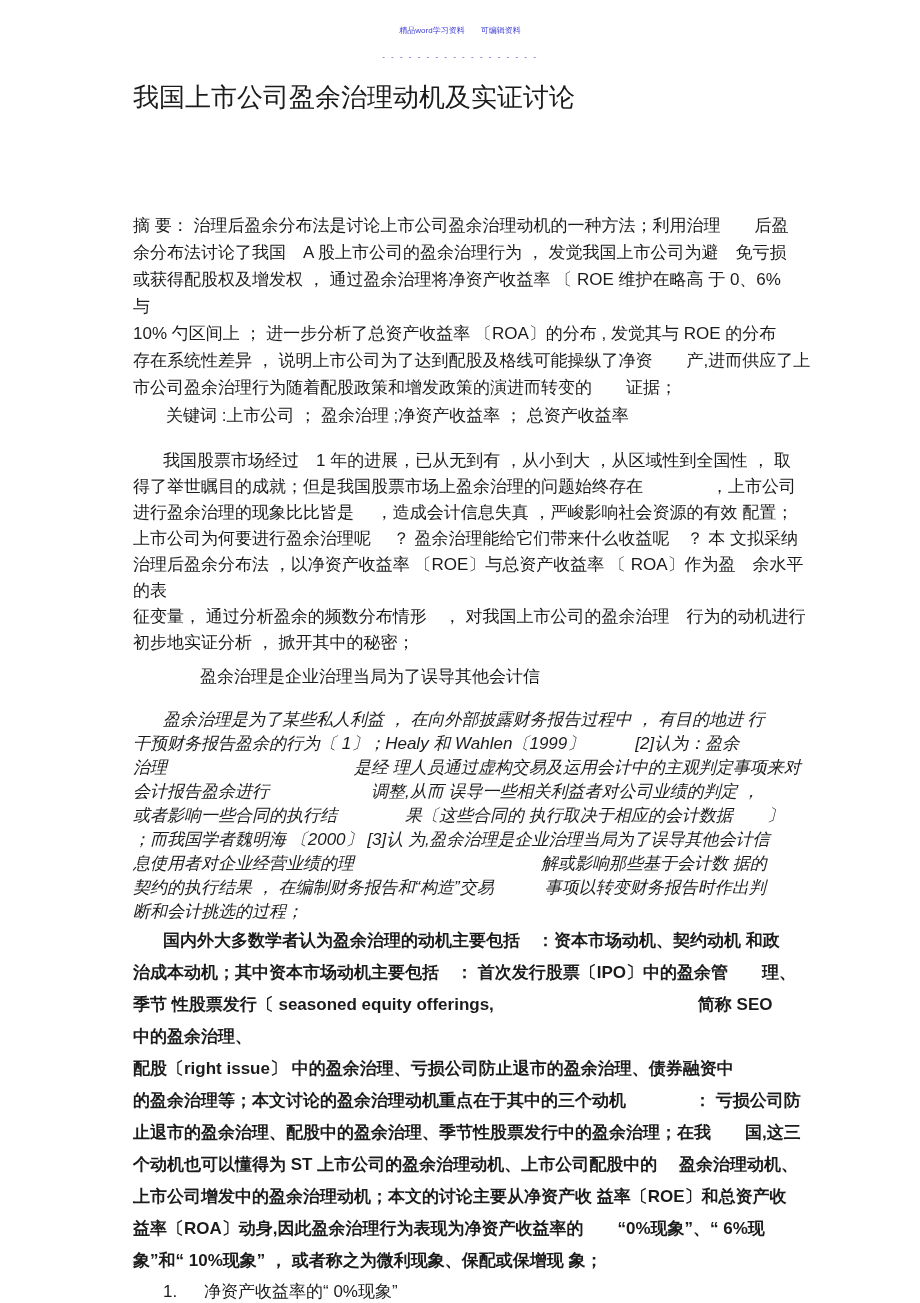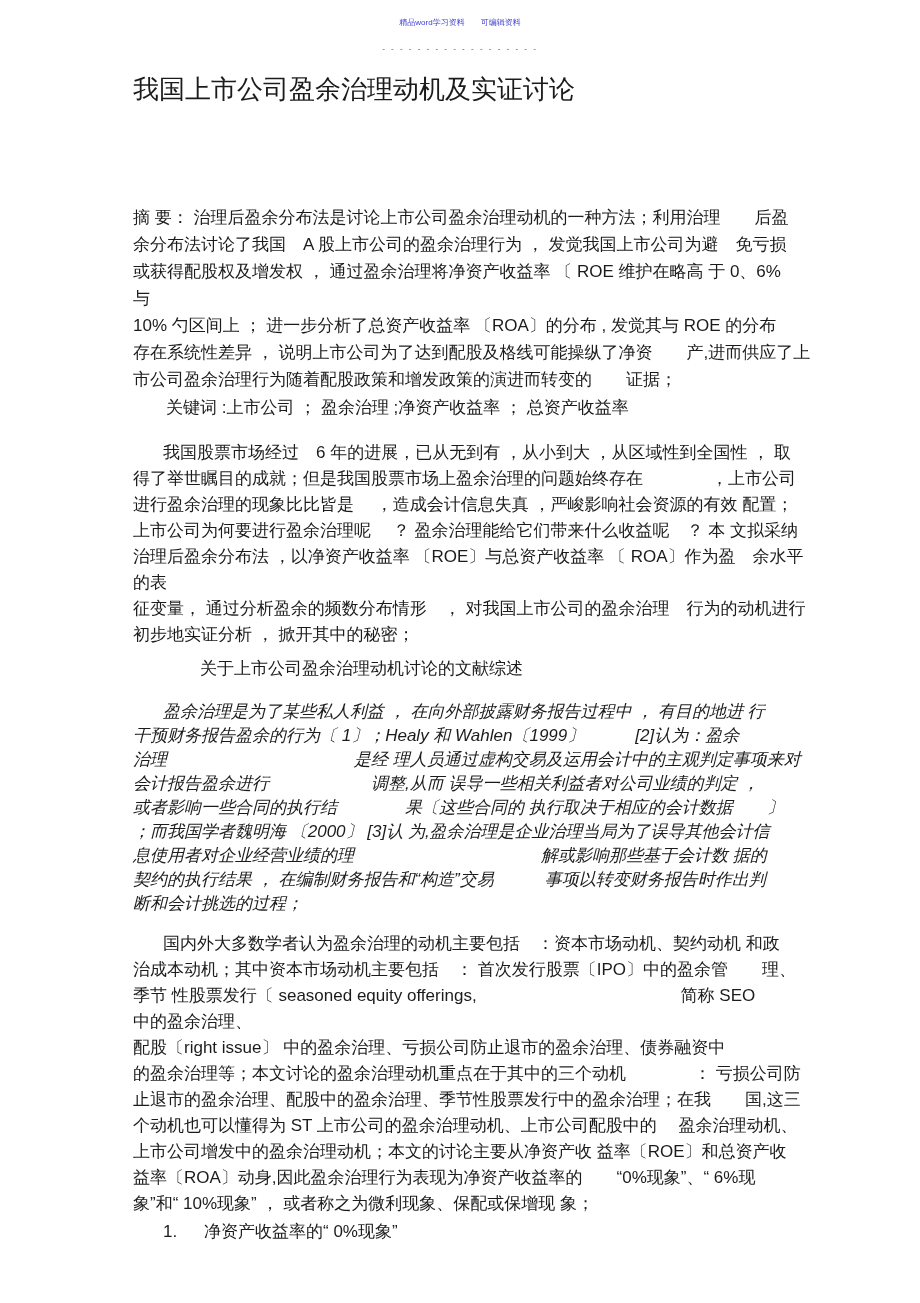--- a/index.html
+++ b/index.html
@@ -7,21 +7,21 @@
     position:relative;
     width:920px;
     height:1303px;
     margin:0 auto;
     background:#ffffff;
     overflow:hidden;
     font-family:"Liberation Sans","DejaVu Sans",sans-serif;
     color:#1b1b1b;
   }
   .watermark{
-    padding-top:0;
+    padding-top:8px;
     text-align:center;
     color:#3b3bd6;
     font-size:8px;
     line-height:9px;
     white-space:pre;
   }
   .watermark .dashes{
     font-size:8px;
     line-height:8px;
     letter-spacing:2px;
@@ -41,21 +41,21 @@
   }
   .para{
     font-size:17px;
     white-space:pre;
   }
   .abstract{ margin-top:97px; line-height:27px; }
   .keywords{ margin-top:1px; line-height:27px; padding-left:33px; }
   .intro{ margin-top:19px; line-height:26px; text-indent:30px; }
   .section-heading{ margin-top:8px; line-height:26px; padding-left:67px; font-size:17px; white-space:pre; }
   .literature{ margin-top:18px; line-height:24px; text-indent:30px;font-style:italic; }
-  .motives{ margin-top:15px; line-height:26px; text-indent:30px; }
+  .motives{ margin-top:1px; line-height:32px; text-indent:30px;font-weight:bold; }
   .list-item{ margin-top:2px; line-height:26px; padding-left:30px; font-size:17px; white-space:pre; display:flex; }
   .list-item .num{ width:41px; flex:none; }
 </style>
 </head>
 <body>
 
 <div class="page">
 
   <div class="watermark">
     <div>精品word学习资料　　可编辑资料</div>
@@ -69,30 +69,30 @@
     <div class="para abstract">摘 要： 治理后盈余分布法是讨论上市公司盈余治理动机的一种方法；利用治理　　后盈
 余分布法讨论了我国　A 股上市公司的盈余治理行为 ， 发觉我国上市公司为避　免亏损
 或获得配股权及增发权 ， 通过盈余治理将净资产收益率 〔 ROE 维护在略高 于 0、6%
 与
 10% 勺区间上 ； 进一步分析了总资产收益率 〔ROA〕的分布 , 发觉其与 ROE 的分布
 存在系统性差异 ， 说明上市公司为了达到配股及格线可能操纵了净资　　产,进而供应了上
 市公司盈余治理行为随着配股政策和增发政策的演进而转变的　　证据；</div>
 
     <div class="para keywords">关键词 :上市公司 ； 盈余治理 ;净资产收益率 ； 总资产收益率</div>
 
-    <div class="para intro">我国股票市场经过　6 年的进展，已从无到有 ，从小到大 ，从区域性到全国性 ， 取
+    <div class="para intro">我国股票市场经过　1 年的进展，已从无到有 ，从小到大 ，从区域性到全国性 ， 取
 得了举世瞩目的成就；但是我国股票市场上盈余治理的问题始终存在　　　　，上市公司
 进行盈余治理的现象比比皆是　 ，造成会计信息失真 ，严峻影响社会资源的有效 配置；
 上市公司为何要进行盈余治理呢　 ？ 盈余治理能给它们带来什么收益呢　？ 本 文拟采纳
 治理后盈余分布法 ，以净资产收益率 〔ROE〕与总资产收益率 〔 ROA〕作为盈　余水平
 的表
 征变量， 通过分析盈余的频数分布情形　， 对我国上市公司的盈余治理　行为的动机进行
 初步地实证分析 ， 掀开其中的秘密；</div>
 
-    <div class="section-heading">关于上市公司盈余治理动机讨论的文献综述</div>
+    <div class="section-heading">盈余治理是企业治理当局为了误导其他会计信</div>
 
     <div class="para literature">盈余治理是为了某些私人利益 ， 在向外部披露财务报告过程中 ， 有目的地进 行
 干预财务报告盈余的行为〔 1〕；Healy 和 Wahlen〔1999〕　　　[2]认为：盈余
 治理　　　　　　　　　　　是经 理人员通过虚构交易及运用会计中的主观判定事项来对
 会计报告盈余进行　　　　　　调整,从而 误导一些相关利益者对公司业绩的判定 ，
 或者影响一些合同的执行结　　　　果〔这些合同的 执行取决于相应的会计数据　　〕
 ；而我国学者魏明海 〔2000〕 [3]认 为,盈余治理是企业治理当局为了误导其他会计信
 息使用者对企业经营业绩的理　　　　　　　　　　　解或影响那些基于会计数 据的
 契约的执行结果 ， 在编制财务报告和“构造”交易　　　事项以转变财务报告时作出判
 断和会计挑选的过程；</div>

